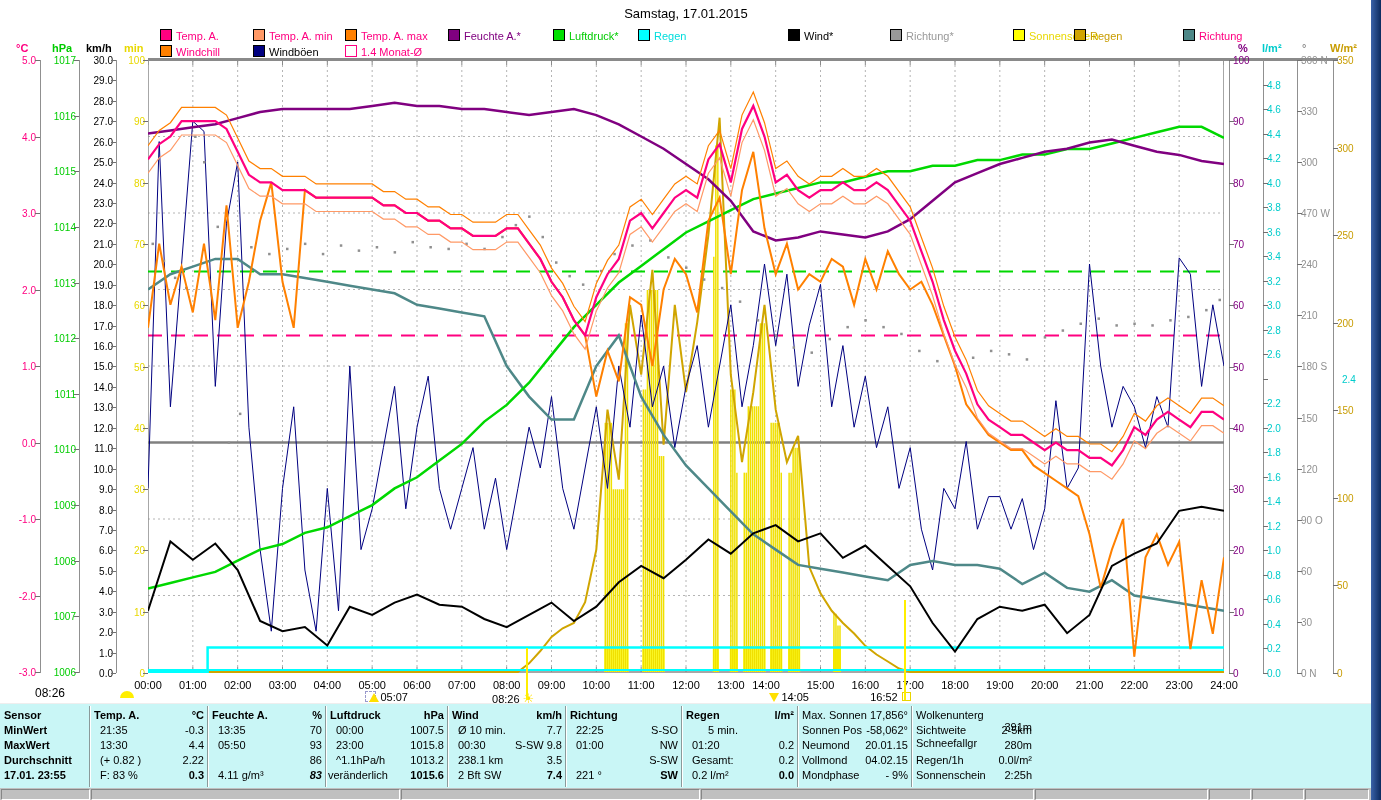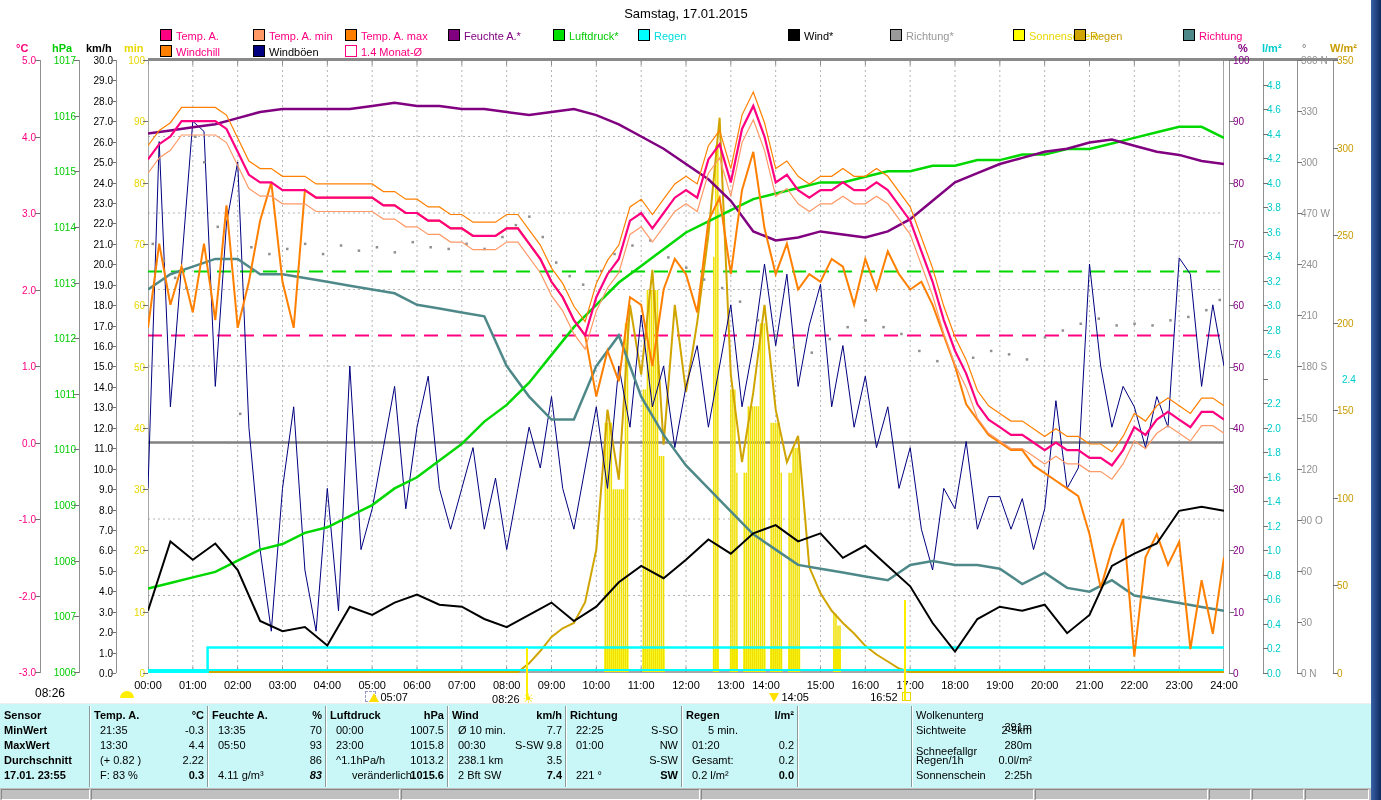--- a/index.html
+++ b/index.html
@@ -668,21 +668,21 @@
       <div class="tsep" style="left: 325px;"></div>
       <div class="tcol" style="left: 328px; width: 118px;">
         <div class="trow bold" style="top: 4px; left: 2px;">Luftdruck</div>
         <div class="trow bold tval" style="top: 4px;">hPa</div>
         <div class="trow" style="top: 19px; left: 8px;">00:00</div>
         <div class="trow tval" style="top: 19px;">1007.5</div>
         <div class="trow" style="top: 34px; left: 8px;">23:00</div>
         <div class="trow tval" style="top: 34px;">1015.8</div>
         <div class="trow" style="top: 49px; left: 8px;">^1.1hPa/h</div>
         <div class="trow tval" style="top: 49px;">1013.2</div>
-        <div class="trow" style="top: 64px; left: 24px;">veränderlich</div>
+        <div class="trow" style="top: 64px; left: 0;">veränderlich</div>
         <div class="trow tval bold" style="top: 64px;">1015.6</div>
       </div>
       <div class="tsep" style="left: 447px;"></div>
       <div class="tcol" style="left: 450px; width: 114px;">
         <div class="trow bold" style="top: 4px; left: 2px;">Wind</div>
         <div class="trow bold tval" style="top: 4px;">km/h</div>
         <div class="trow" style="top: 19px; left: 8px;">Ø 10 min.</div>
         <div class="trow tval" style="top: 19px;">7.7</div>
         <div class="trow" style="top: 34px; left: 8px;">00:30</div>
         <div class="trow tval" style="top: 34px;">S-SW 9.8</div>
@@ -711,27 +711,39 @@
         <div class="trow" style="top: 19px; left: 24px;">5 min.</div>
         <div class="trow tval" style="top: 19px;"></div>
         <div class="trow" style="top: 34px; left: 8px;">01:20</div>
         <div class="trow tval" style="top: 34px;">0.2</div>
         <div class="trow" style="top: 49px; left: 8px;">Gesamt:</div>
         <div class="trow tval" style="top: 49px;">0.2</div>
         <div class="trow" style="top: 64px; left: 8px;">0.2 l/m²</div>
         <div class="trow tval bold" style="top: 64px;">0.0</div>
       </div>
       <div class="tsep" style="left: 797px;"></div>
+      <div class="tcol" style="left: 800px; width: 110px;">
+        <div class="trow" style="top: 4px; left: 2px;">Max. Sonnen</div>
+        <div class="trow tval" style="top: 4px;">17,856°</div>
+        <div class="trow" style="top: 19px; left: 2px;">Sonnen Pos</div>
+        <div class="trow tval" style="top: 19px;">-58,062°</div>
+        <div class="trow" style="top: 34px; left: 2px;">Neumond</div>
+        <div class="trow tval" style="top: 34px;">20.01.15</div>
+        <div class="trow" style="top: 49px; left: 2px;">Vollmond</div>
+        <div class="trow tval" style="top: 49px;">04.02.15</div>
+        <div class="trow" style="top: 64px; left: 2px;">Mondphase</div>
+        <div class="trow tval" style="top: 64px;">- 9%</div>
+      </div>
       <div class="tsep" style="left: 911px;"></div>
       <div class="tcol" style="left: 914px; width: 120px;">
         <div class="trow" style="top: 4px; left: 2px;">Wolkenunterg</div>
         <div class="trow tval" style="top: 16px;">391m</div>
         <div class="trow" style="top: 19px; left: 2px;">Sichtweite</div>
         <div class="trow tval" style="top: 19px;">2-5km</div>
-        <div class="trow" style="top: 40px; left: 2px;">Schneefallgr</div>
+        <div class="trow" style="top: 32px; left: 2px;">Schneefallgr</div>
         <div class="trow tval" style="top: 34px;">280m</div>
         <div class="trow" style="top: 49px; left: 2px;">Regen/1h</div>
         <div class="trow tval" style="top: 49px;">0.0l/m²</div>
         <div class="trow" style="top: 64px; left: 2px;">Sonnenschein</div>
         <div class="trow tval" style="top: 64px;">2:25h</div>
       </div>
     </div>
   <div id="status-bar">
       <div class="sseg" style="left: 1px; width: 87px;"></div>
       <div class="sseg" style="left: 91px; width: 307px;"></div>

